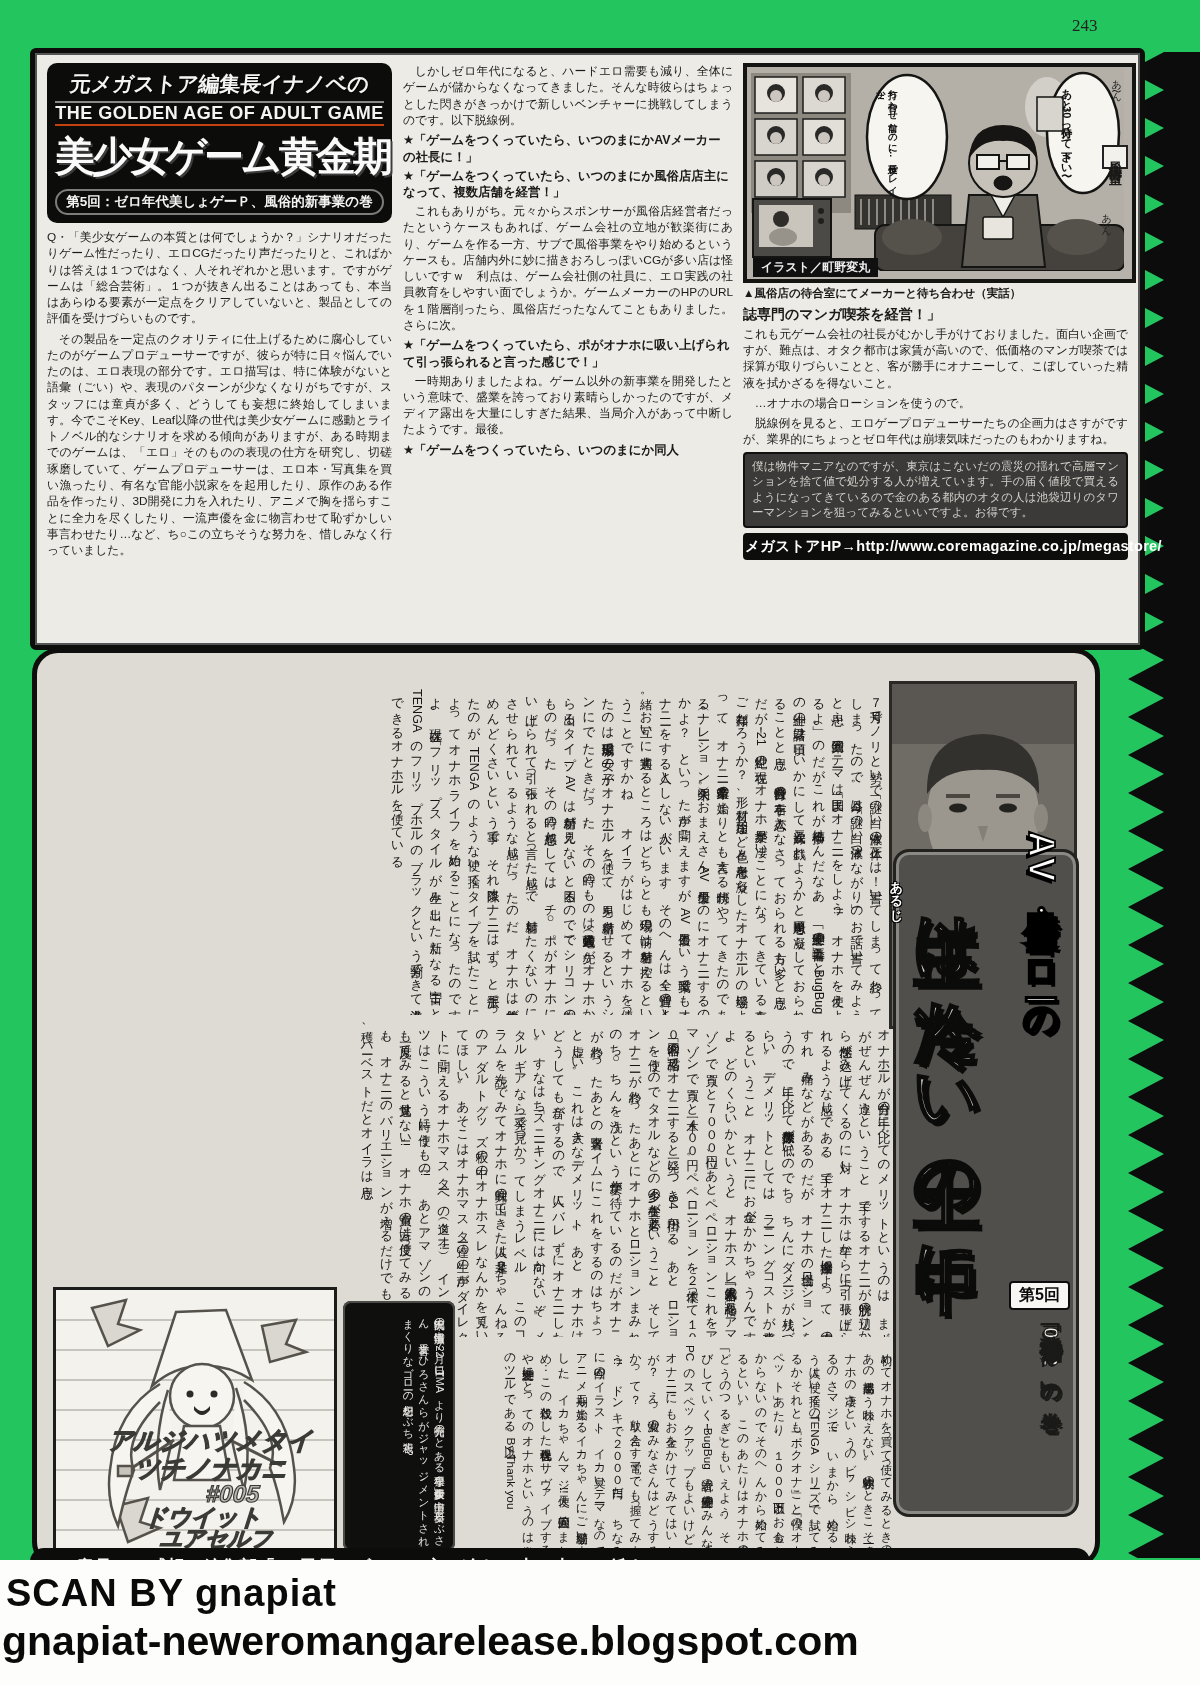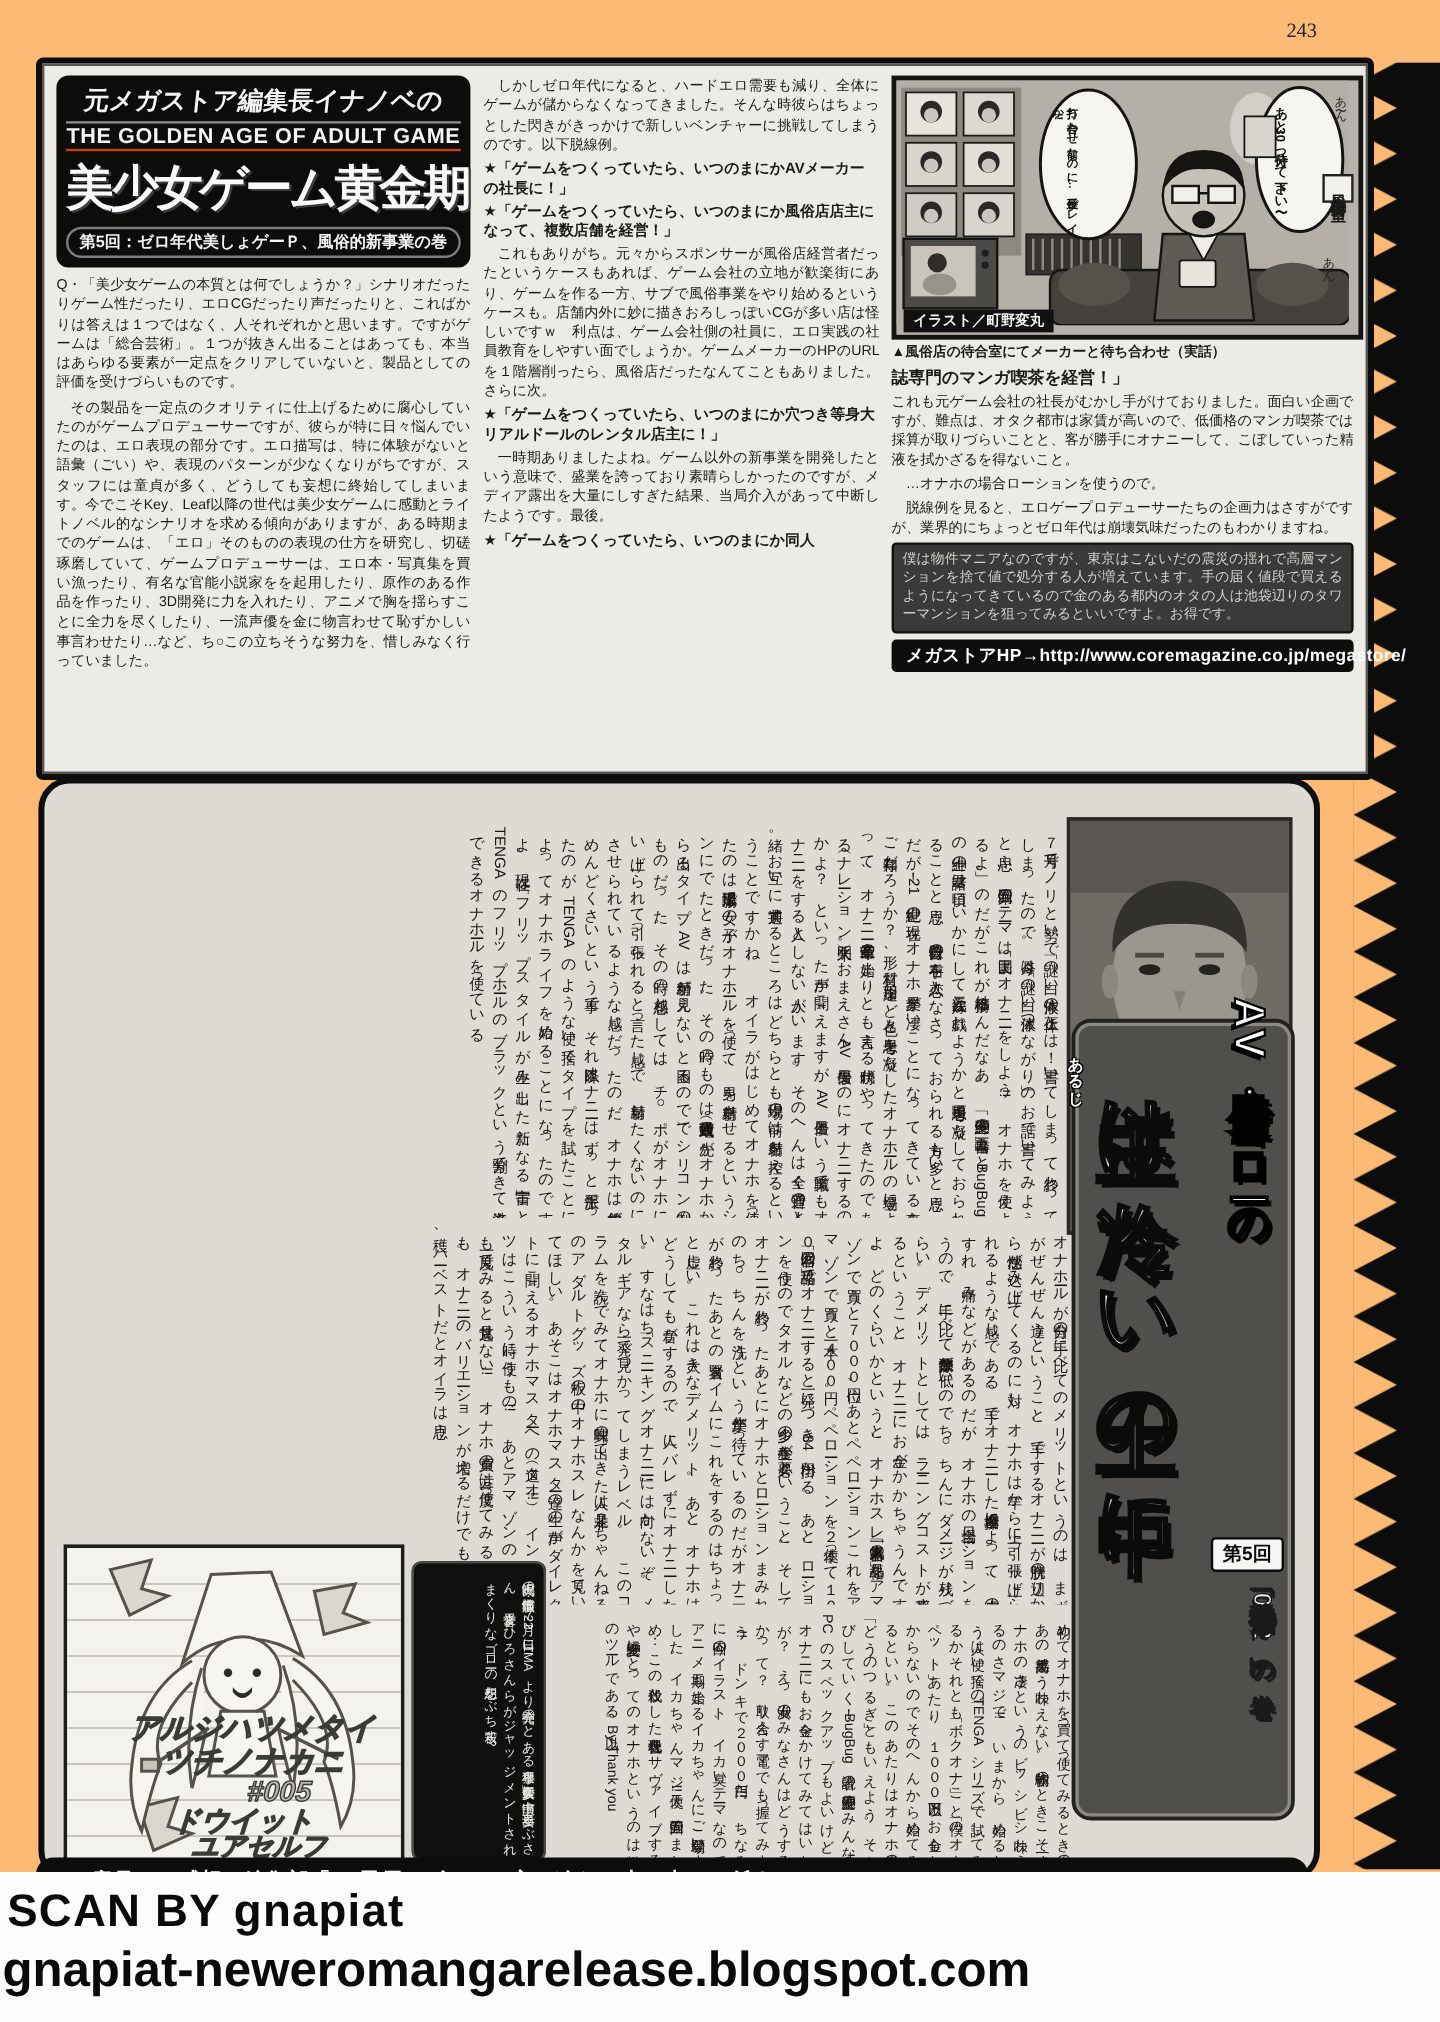--- a/index.html
+++ b/index.html
@@ -1,16 +1,16 @@
 <!DOCTYPE html>
 <html><head>
 <meta charset="utf-8">
 <style>
   html,body{margin:0;padding:0;background:#cfccc7;}
-  .page{position:relative;width:1200px;height:1685px;background:#fdba74;overflow:hidden;
+  .page{position:relative;width:1200px;height:1685px;background:#22c55e;overflow:hidden;
         font-family:"Liberation Sans","DejaVu Sans",sans-serif;color:#1b1a18;}
   .abs{position:absolute;}
   
   .topbox{left:30px;top:48px;width:1105px;height:592px;background:#edebe6;border:5px solid #0d0d0c;
           border-radius:6px;box-shadow:inset 0 0 0 2px #555;}
   .col{position:absolute;top:10px;}
   .col1{left:12px;width:345px;}
   .col2{left:368px;width:330px;}
   .col3{left:708px;width:385px;}
   .banner{background:#0c0c0b;border-radius:10px;padding:7px 8px 8px;color:#f4f4f2;text-align:center;}
@@ -31,21 +31,21 @@
   .bubble-v{position:absolute;writing-mode:vertical-rl;font-size:9.5px;font-weight:bold;line-height:1.25;
             color:#111;}
   .moan{position:absolute;writing-mode:vertical-rl;font-size:10px;color:#222;}
   .sign-v{position:absolute;writing-mode:vertical-rl;font-size:13px;font-weight:bold;background:#f3f1ec;
           border:2px solid #222;padding:4px 2px;letter-spacing:2px;}
   .credit{position:absolute;left:6px;bottom:2px;background:#101010;color:#eee;font-size:12px;
           font-weight:bold;padding:1px 8px;font-family:Liberation Mono, monospace;}
   .notebox{background:#3b3a38;border:2px solid #101010;border-radius:4px;color:#d2d0cb;
            font-size:11.5px;line-height:1.35;padding:5px 7px;margin-top:4px;text-align:justify;}
   .urlbar{background:#0d0d0c;border-radius:4px;color:#fff;font-weight:bold;font-size:14.5px;
-          text-align:center;padding:4px 12px;margin-top:5px;letter-spacing:.3px;white-space:nowrap;}
+          text-align:center;padding:4px 2px;margin-top:5px;letter-spacing:.3px;white-space:nowrap;}
   
   .botbox{left:32px;top:648px;width:1058px;height:910px;background:#dedbd5;border:5px solid #0e0e0d;
           border-radius:26px;}
   .band{position:absolute;writing-mode:vertical-rl;text-orientation:mixed;font-size:12.6px;
         line-height:1.52;text-align:justify;overflow:hidden;color:#161514;}
   .giantbg{position:absolute;background:#504f4c;border:3px solid #23221f;border-radius:16px;
            box-shadow:inset 0 0 0 3px #8a8984;}
   .giant{position:absolute;writing-mode:vertical-rl;font-size:66px;font-weight:900;color:#dcdad4;
          -webkit-text-stroke:2.5px #0b0b0a;text-shadow:4px 4px 0 #0b0b0a;line-height:1;letter-spacing:4px;}
   .avtitle{position:absolute;writing-mode:vertical-rl;font-size:36px;font-weight:900;color:#fcfcfa;
@@ -101,21 +101,21 @@
         <p class="body-t">Q・「美少女ゲームの本質とは何でしょうか？」シナリオだったりゲーム性だったり、エロCGだったり声だったりと、こればかりは答えは１つではなく、人それぞれかと思います。ですがゲームは「総合芸術」。１つが抜きん出ることはあっても、本当はあらゆる要素が一定点をクリアしていないと、製品としての評価を受けづらいものです。</p>
         <p class="body-t indent">その製品を一定点のクオリティに仕上げるために腐心していたのがゲームプロデューサーですが、彼らが特に日々悩んでいたのは、エロ表現の部分です。エロ描写は、特に体験がないと語彙（ごい）や、表現のパターンが少なくなりがちですが、スタッフには童貞が多く、どうしても妄想に終始してしまいます。今でこそKey、Leaf以降の世代は美少女ゲームに感動とライトノベル的なシナリオを求める傾向がありますが、ある時期までのゲームは、「エロ」そのものの表現の仕方を研究し、切磋琢磨していて、ゲームプロデューサーは、エロ本・写真集を買い漁ったり、有名な官能小説家をを起用したり、原作のある作品を作ったり、3D開発に力を入れたり、アニメで胸を揺らすことに全力を尽くしたり、一流声優を金に物言わせて恥ずかしい事言わせたり…など、ち○この立ちそうな努力を、惜しみなく行っていました。</p>
       </div>
     </div>
 
     <div class="col col2">
       <p class="body-t indent">しかしゼロ年代になると、ハードエロ需要も減り、全体にゲームが儲からなくなってきました。そんな時彼らはちょっとした閃きがきっかけで新しいベンチャーに挑戦してしまうのです。以下脱線例。</p>
       <p class="star">★「ゲームをつくっていたら、いつのまにかAVメーカーの社長に！」</p>
       <p class="star">★「ゲームをつくっていたら、いつのまにか風俗店店主になって、複数店舗を経営！」</p>
       <p class="body-t indent">これもありがち。元々からスポンサーが風俗店経営者だったというケースもあれば、ゲーム会社の立地が歓楽街にあり、ゲームを作る一方、サブで風俗事業をやり始めるというケースも。店舗内外に妙に描きおろしっぽいCGが多い店は怪しいですｗ　利点は、ゲーム会社側の社員に、エロ実践の社員教育をしやすい面でしょうか。ゲームメーカーのHPのURLを１階層削ったら、風俗店だったなんてこともありました。さらに次。</p>
-      <p class="star">★「ゲームをつくっていたら、いつのまにか穴つき等身大リアルドールのレンタル店主に！」</p>
+      <p class="star">★「ゲームをつくっていたら、ポがオナホに吸い上げられて引っ張られると言った感じで！」</p>
       <p class="body-t indent">一時期ありましたよね。ゲーム以外の新事業を開発したという意味で、盛業を誇っており素晴らしかったのですが、メディア露出を大量にしすぎた結果、当局介入があって中断したようです。最後。</p>
       <p class="star">★「ゲームをつくっていたら、いつのまにか同人</p>
     </div>
 
     <div class="col col3">
       <div class="comicwrap">
         <svg width="377" height="204" viewBox="0 0 377 204" xmlns="http://www.w3.org/2000/svg">
           <rect width="377" height="204" fill="#b4b0a8"></rect>
 
           <rect x="4" y="6" width="100" height="140" fill="#8d8981"></rect>

